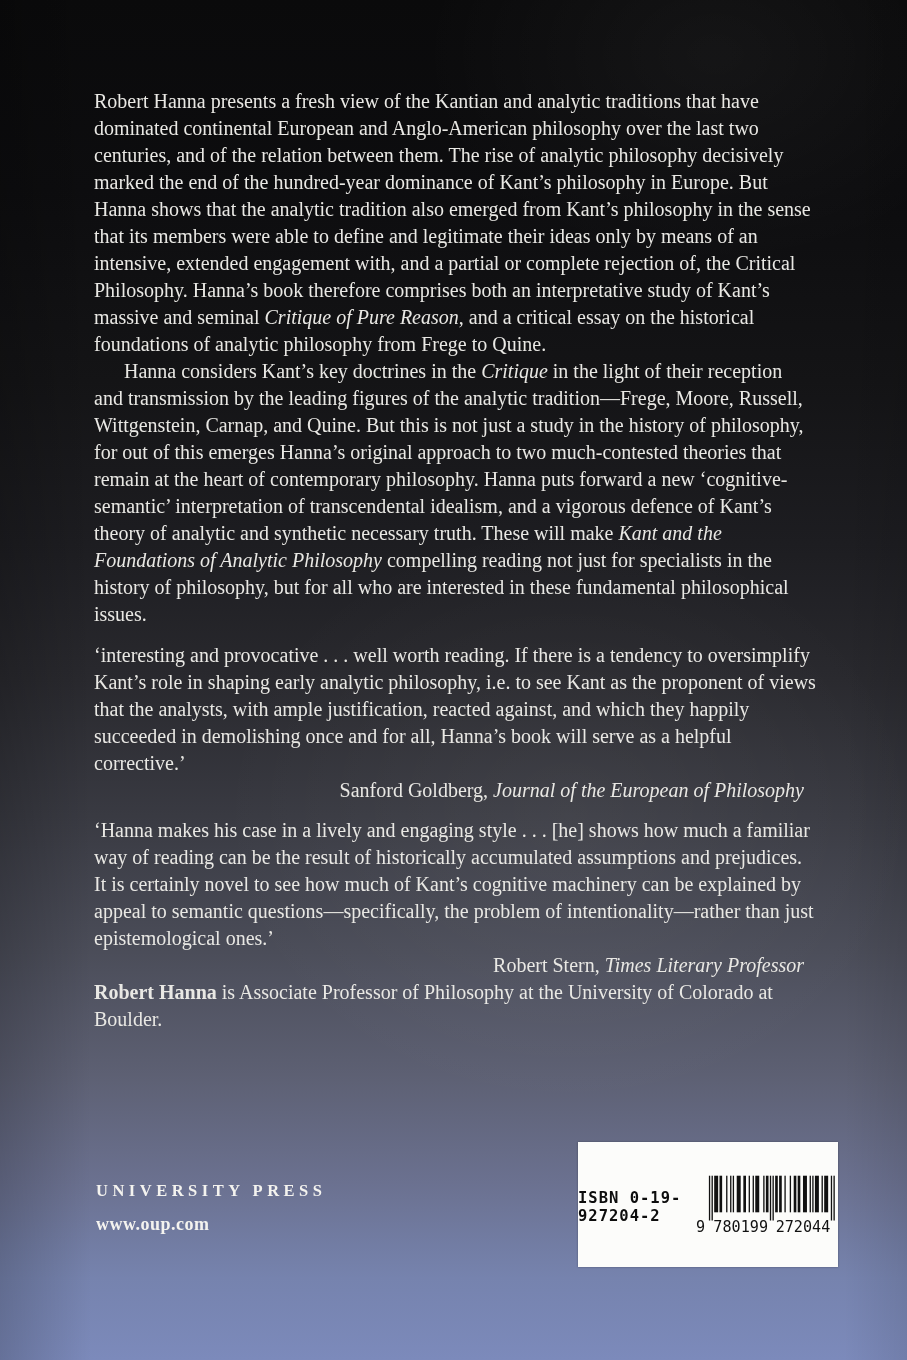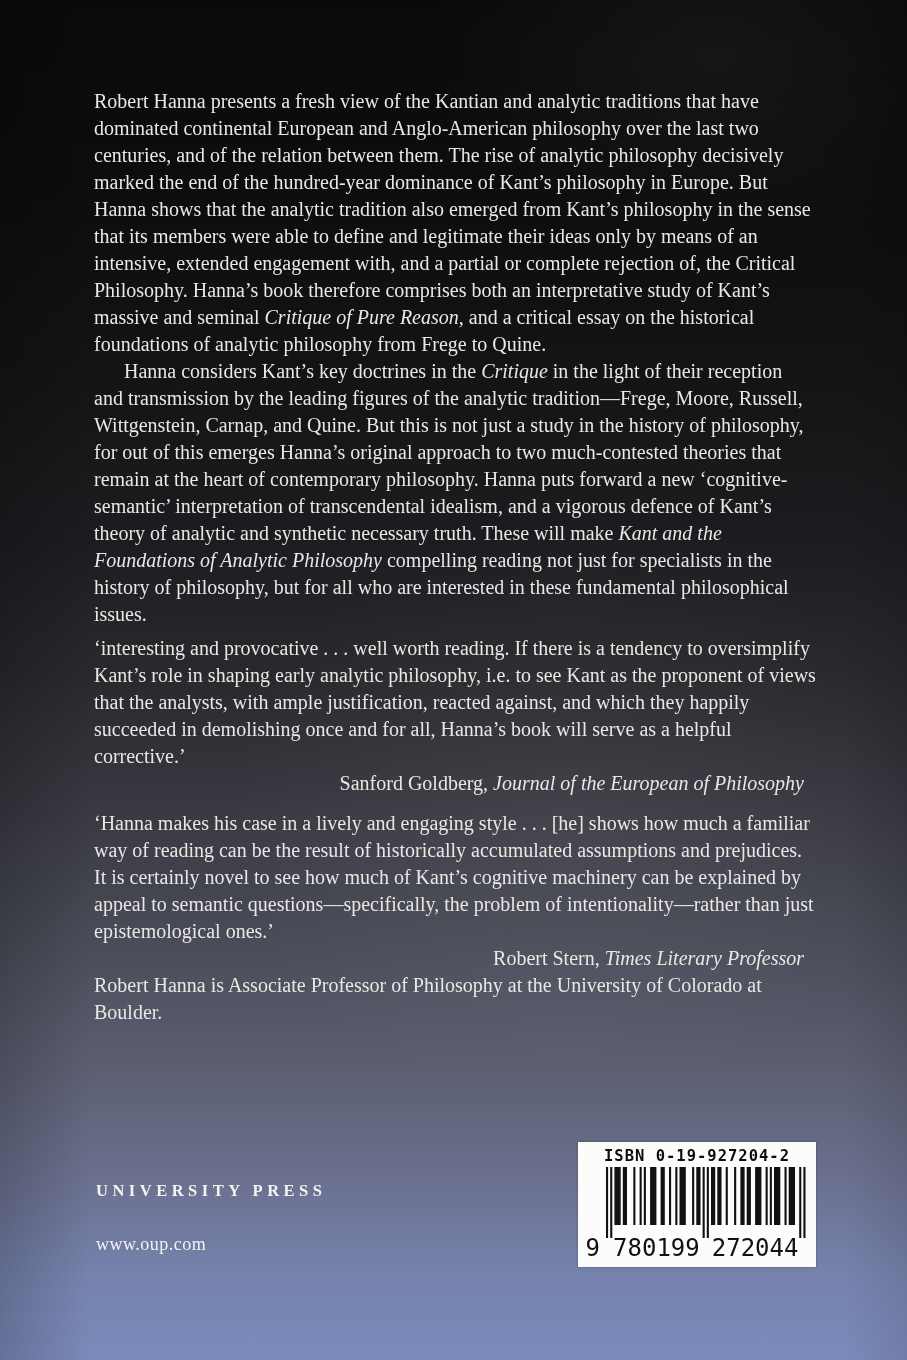--- a/index.html
+++ b/index.html
@@ -23,50 +23,50 @@
   }
   .text-col{
     position:absolute;left:94px;top:88px;width:722px;
     color:#e9e8e4;
     font-size:20px;line-height:27px;
     text-align:left;
     text-rendering:optimizeLegibility;
   }
   .text-col p{margin:0;}
   p.indent{text-indent:30px;}
-  .review{margin-top:7px;}
+  .review{margin-top:14px;}
   .review + .review{margin-top:13px;}
   .attribution{text-align:right;padding-right:12px;margin-top:0;}
   .author-note{margin-top:27px;}
-  .author-note b{font-weight:normal;}
+  .author-note b{font-weight:bold;}
   i{font-style:italic;}
 
   .publisher{
     position:absolute;left:96px;top:1163px;color:#f4f3ef;
   }
   .publisher .oxford{
     font-family:"Liberation Serif", serif;
     font-size:39px;line-height:38px;font-weight:normal;
     letter-spacing:2px;
   }
   .publisher .press{
     font-family:"Liberation Serif", serif;
     font-size:16.5px;line-height:18px;
     letter-spacing:4.5px;margin-top:19px;font-weight:bold;
   }
   .publisher .site{
     font-family:"Liberation Serif", serif;
-    font-size:18px;font-weight:normal;margin-top:34px;letter-spacing:0.5px;
+    font-size:18px;font-weight:bold;margin-top:14px;letter-spacing:0.5px;
   }
 
   .isbn-box{
-    position:absolute;left:578px;top:1142px;width:238px;height:125px;
+    position:absolute;left:578px;top:1142px;width:260px;height:125px;
     background:#fcfcfa;
     box-shadow:0 0 2px rgba(0,0,0,0.35);
-    display:flex;flex-direction:column;align-items:center;
+    display:flex;flex-direction:row;align-items:center;
   }
   .isbn-label{
     font-family:"DejaVu Sans Mono", monospace;
     color:#0d0d0d;font-size:15.5px;font-weight:bold;
     letter-spacing:1px;margin-top:5px;line-height:18px;
   }
   .barcode-svg{display:block;margin-top:2px;}
 </style>
 </head>
 <body>

